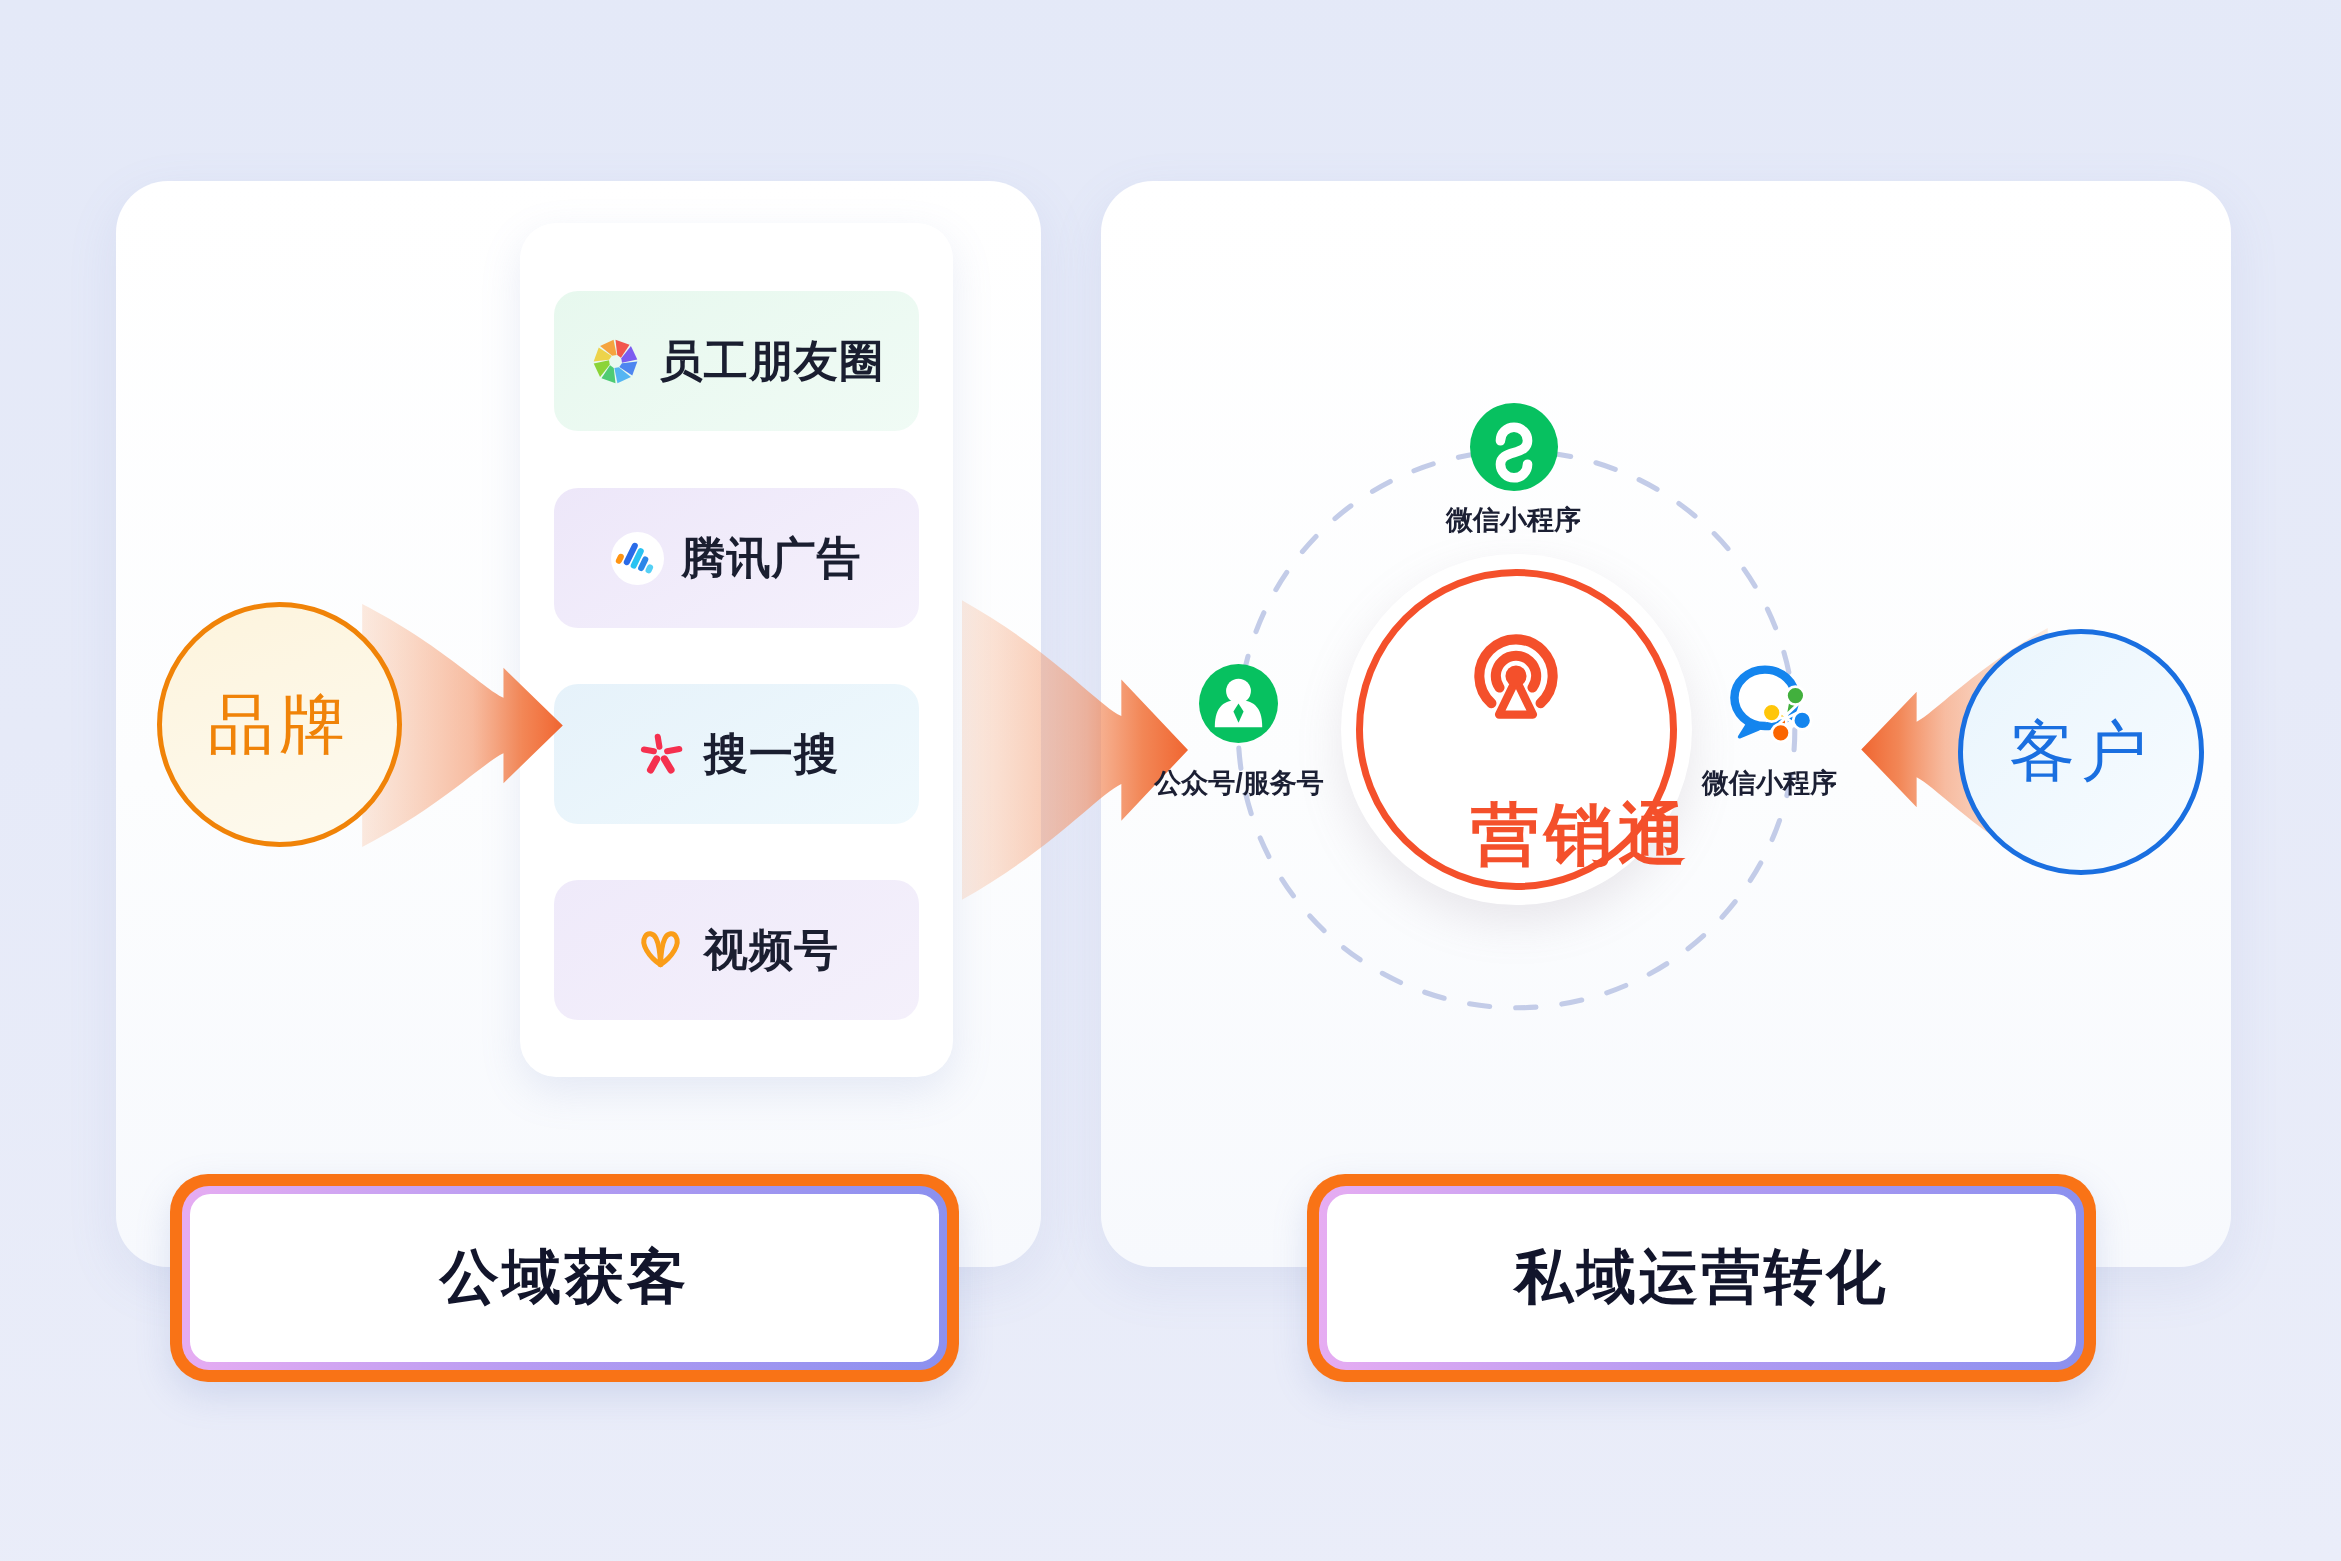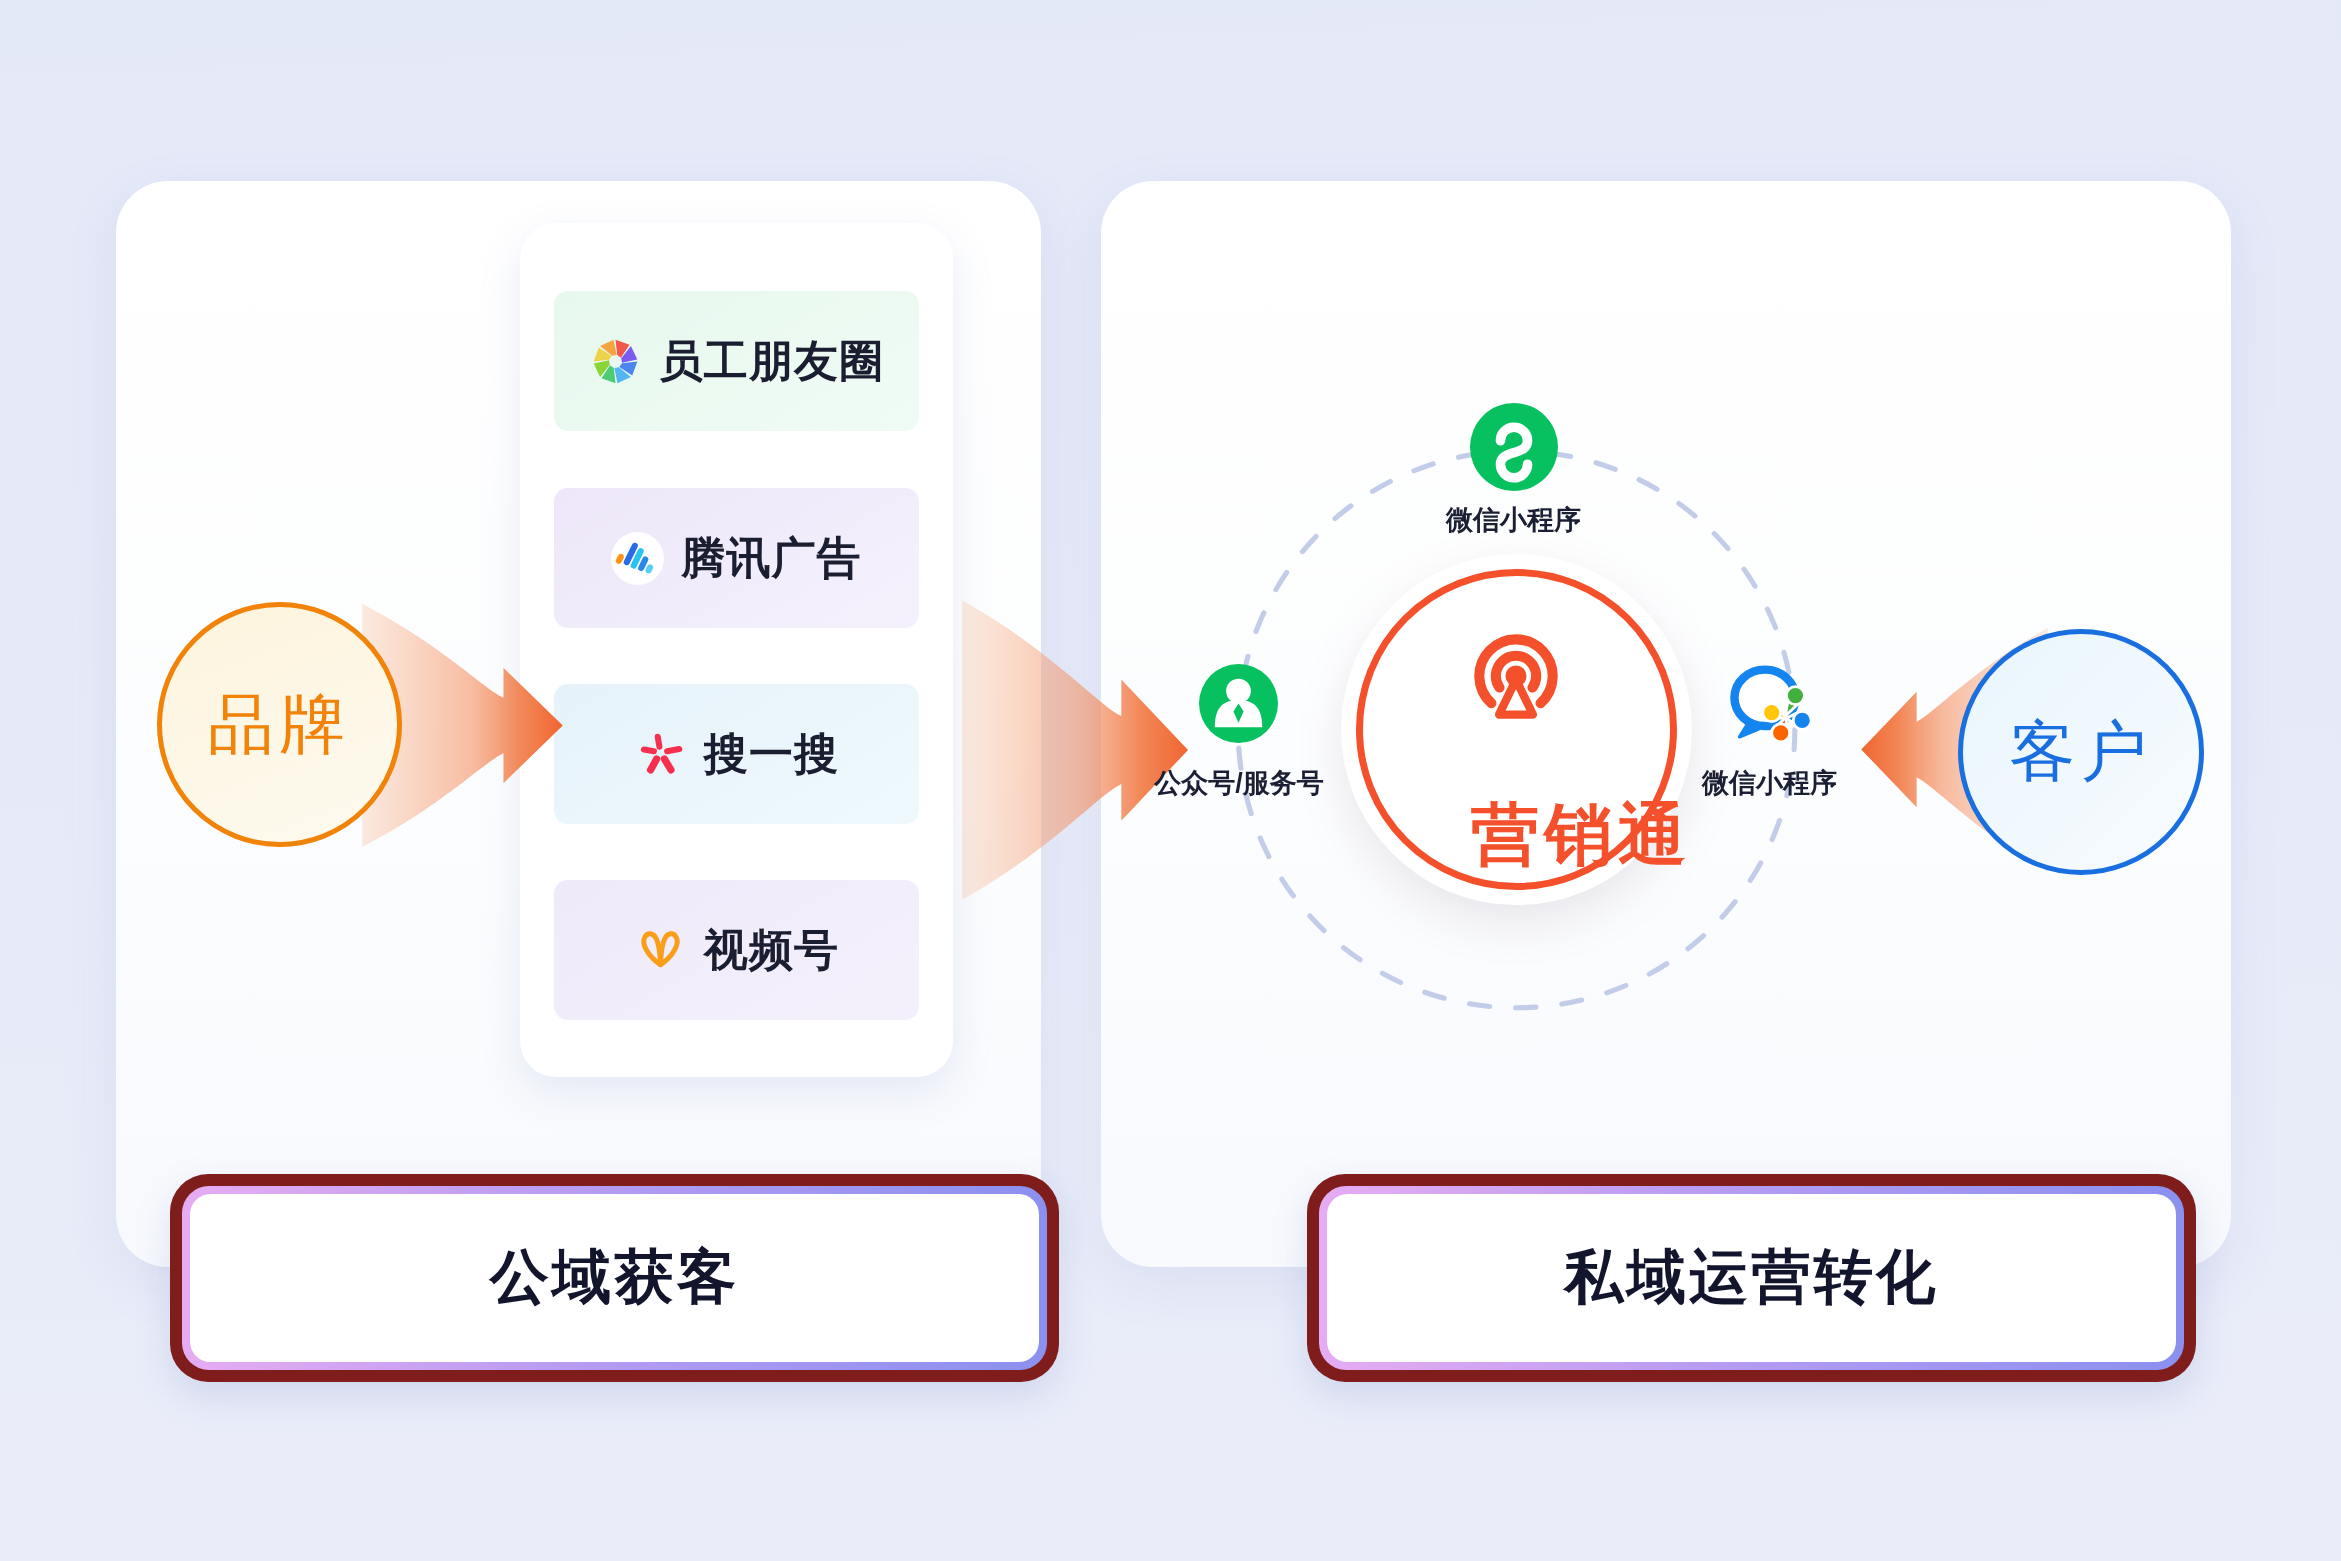--- a/index.html
+++ b/index.html
@@ -16,21 +16,21 @@
     box-shadow:0 17px 51px rgba(124,140,200,0.12);
   }
   .card-left{left:116px;width:925px;}
   .card-right{left:1101px;width:1130px;}
   
   .panel{
     position:absolute;left:520px;top:223px;width:433px;height:854px;border-radius:36px;
     background:#FFFFFF;box-shadow:0 14.7px 40px rgba(124,140,200,0.16);z-index:3;
   }
   .channel-item{
-    position:absolute;left:554px;width:365px;height:140px;border-radius:14px;z-index:4;
+    position:absolute;left:554px;width:365px;height:140px;border-radius:24px;z-index:4;
     display:flex;align-items:center;justify-content:center;gap:17px;
   }
   .ci-0{top:291px;background:linear-gradient(150deg,#E7F8EE 0%,#F0FBF5 100%);}
   .ci-1{top:488px;background:linear-gradient(150deg,#EDE7F9 0%,#F5F1FC 100%);}
   .ci-2{top:684px;background:linear-gradient(150deg,#E6F2FA 0%,#EFF9FD 100%);}
   .ci-3{top:880px;background:linear-gradient(150deg,#EFEAFA 0%,#F4F0FB 100%);}
   .channel-label{font-size:44px;font-weight:700;color:#1A1E30;letter-spacing:1.1px;white-space:nowrap;}
   .channel-icon{width:53px;height:53px;flex:0 0 auto;}
   
   .node-circle{
@@ -70,21 +70,21 @@
   .sat-oa{left:1199px;top:664px;width:79px;height:79px;}
   .sat-wecom{left:1722px;top:658px;width:96px;height:91px;}
   .sat-label{
     position:absolute;z-index:8;text-align:center;font-size:27px;font-weight:600;color:#1B1F33;white-space:nowrap;
   }
   .lbl-mini{left:1344px;top:502px;width:339px;}
   .lbl-oa{left:1041px;top:765px;width:396px;}
   .lbl-wecom{left:1600px;top:765px;width:339px;}
   
   .footer-box{
-    position:absolute;top:1174px;width:889px;height:208px;border-radius:38px;background:#7f1d1d;
+    position:absolute;top:1174px;width:789px;height:208px;border-radius:38px;background:#f97316;
     box-shadow:0 13.6px 34px rgba(124,140,200,0.22);padding:12.4px;box-sizing:border-box;z-index:9;
   }
   .footer-left{left:170px;}
   .footer-right{left:1307px;}
   .footer-grad{
     width:100%;height:100%;border-radius:27px;padding:7.4px;box-sizing:border-box;
     background:linear-gradient(90deg,#E6ACF2 0%,#B79CF2 45%,#8B90EF 100%);
   }
   .footer-inner{
     width:100%;height:100%;border-radius:20.4px;background:#FFFFFF;

